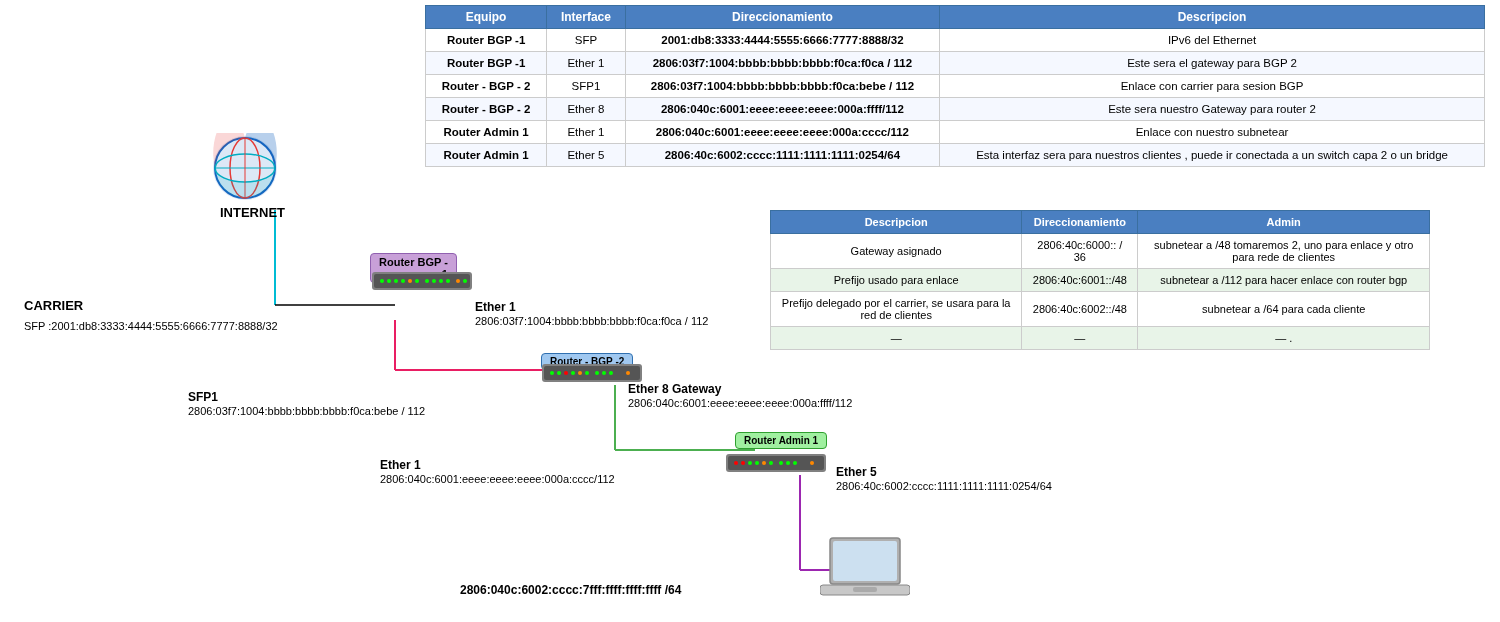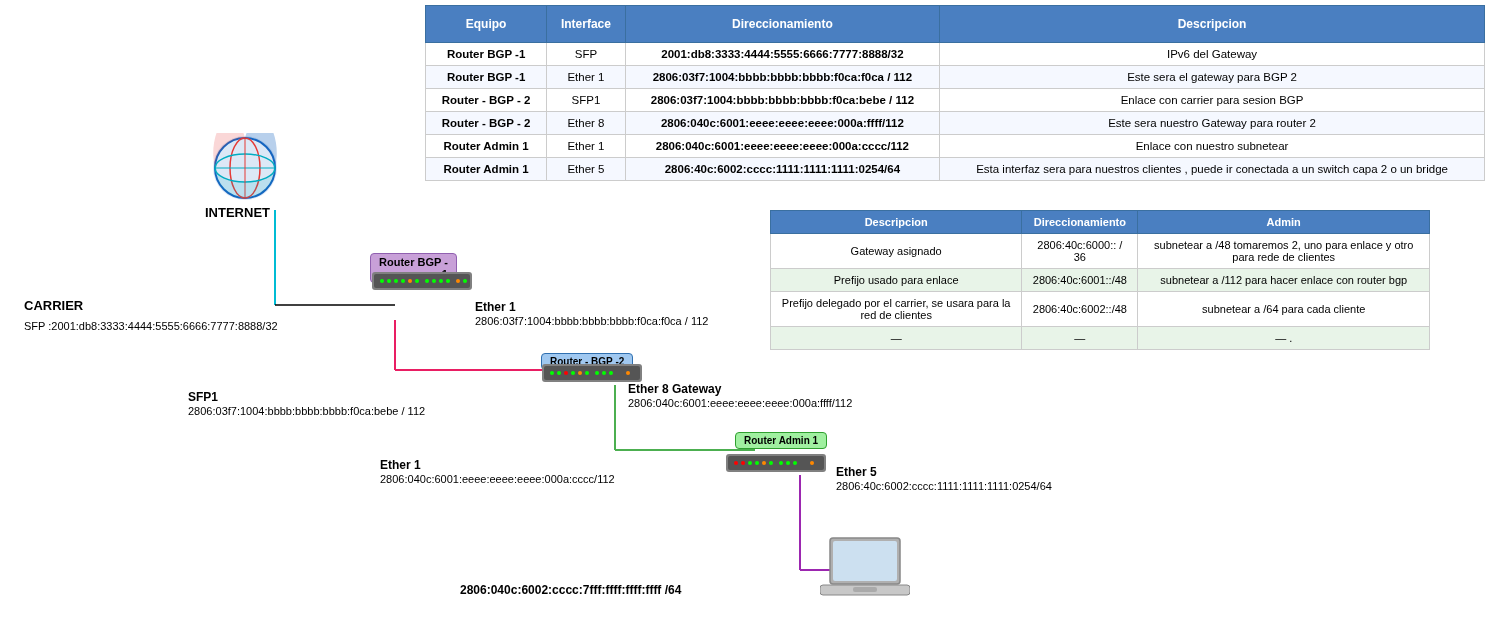--- a/index.html
+++ b/index.html
@@ -17,21 +17,21 @@
     .main-table {
       position: absolute;
       top: 5px;
       left: 425px;
       width: 1060px;
       border-collapse: collapse;
     }
     .main-table th {
       background: #4a7fc1;
       color: #fff;
-      padding: 11px 10px;
+      padding: 4px 10px;
       border: 1px solid #3a6fa0;
       font-weight: bold;
       font-size: 12px;
     }
     .main-table td {
       padding: 5px 10px;
       border: 1px solid #ccc;
       text-align: center;
       font-size: 11.5px;
     }
@@ -76,21 +76,21 @@
       text-align: center;
     }
     .globe-svg {
       display: block;
       margin: 0 auto;
     }
     .internet-label {
       font-weight: bold;
       font-size: 13px;
       color: #000;
-      text-align: left;
+      text-align: right;
       margin-top: 2px;
     }
 
     
     .carrier-text {
       position: absolute;
       top: 297px;
       left: 10px;
       font-weight: bold;
       font-size: 13px;
@@ -166,21 +166,21 @@
       <th>Interface</th>
       <th>Direccionamiento</th>
       <th>Descripcion</th>
     </tr>
   </thead>
   <tbody id="main-table-body">
   <tr>
         <td>Router BGP -1</td>
         <td>SFP</td>
         <td>2001:db8:3333:4444:5555:6666:7777:8888/32</td>
-        <td>IPv6 del Gateway</td>
+        <td>IPv6 del Ethernet</td>
       </tr>
       <tr>
         <td>Router BGP -1</td>
         <td>Ether 1</td>
         <td>2806:03f7:1004:bbbb:bbbb:bbbb:f0ca:f0ca / 112</td>
         <td>Este sera el gateway para BGP 2</td>
       </tr>
       <tr>
         <td>Router - BGP - 2</td>
         <td>SFP1</td>

